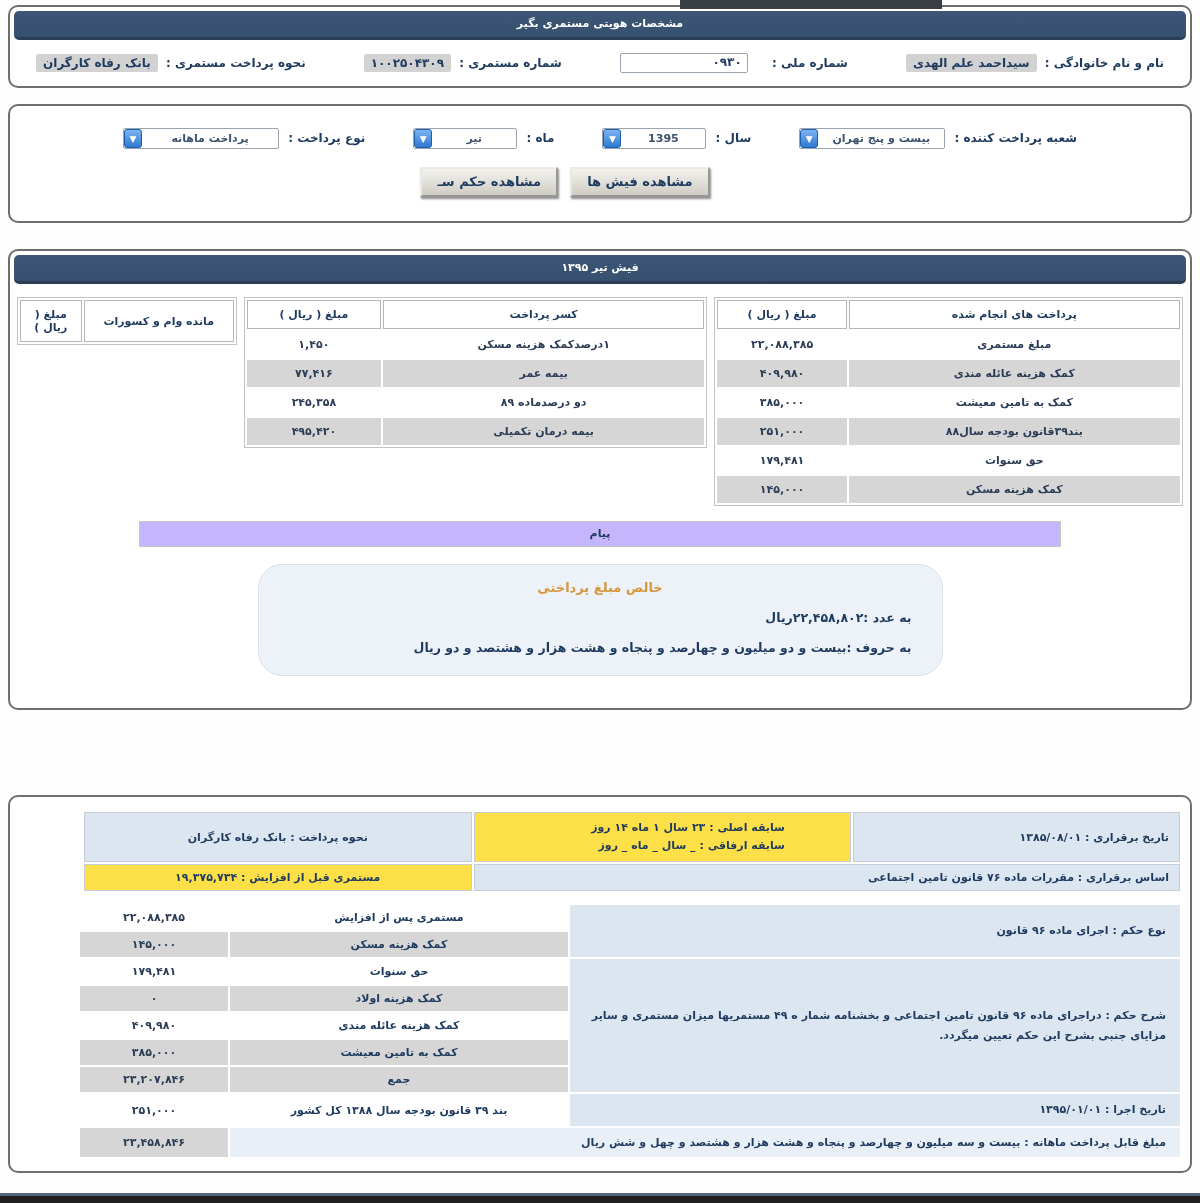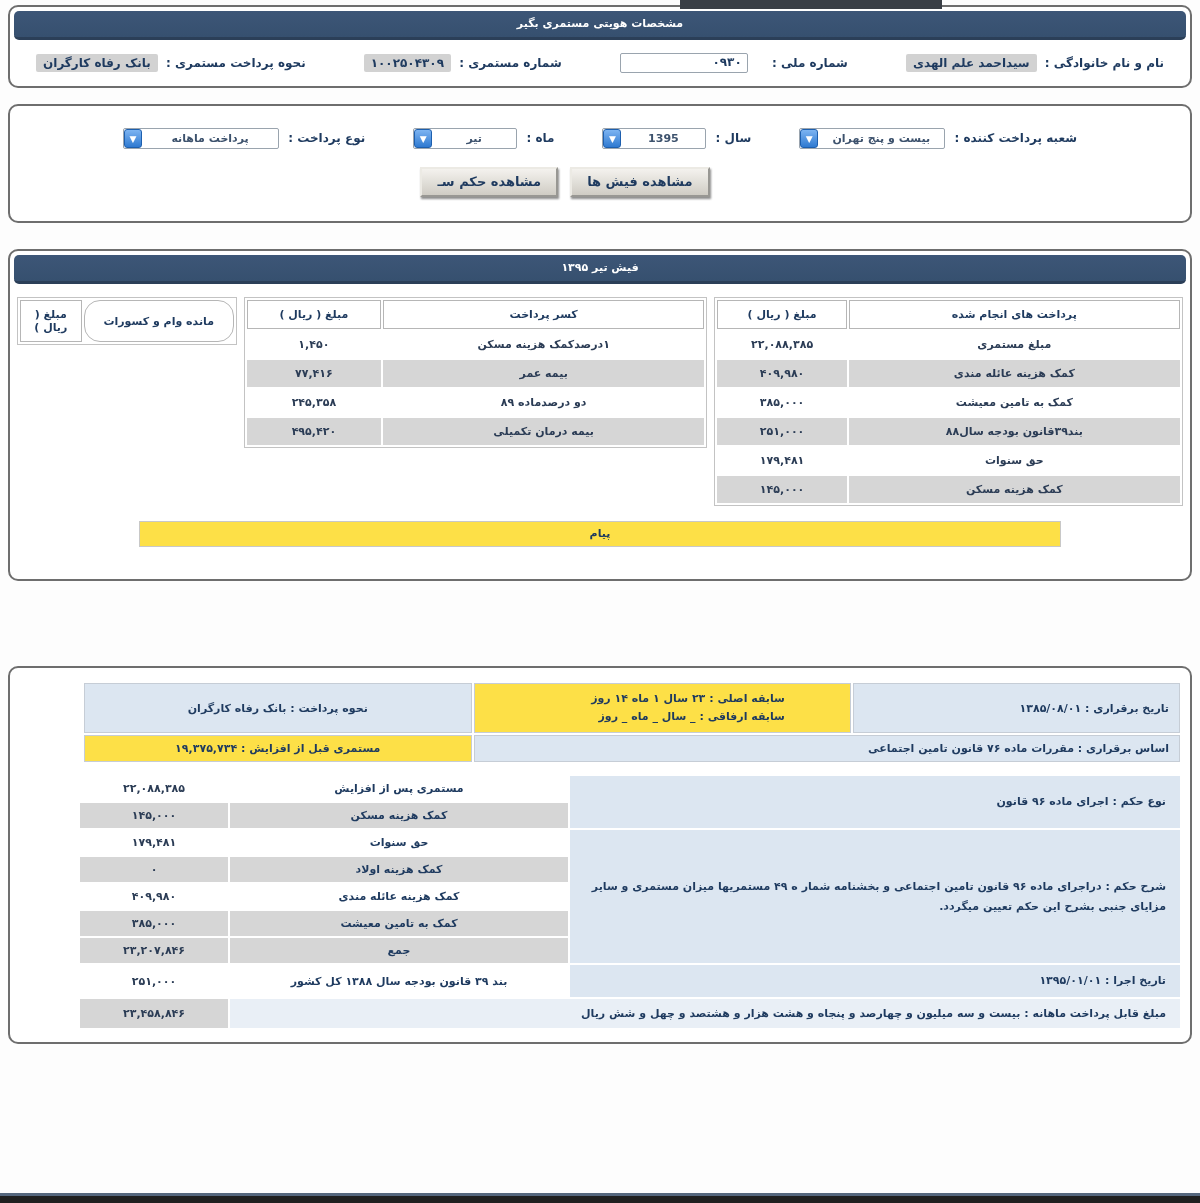--- a/index.html
+++ b/index.html
@@ -56,24 +56,24 @@
   .tables{display:flex; gap:7px; padding:9px 7px 0; align-items:flex-start;}
   table.ptable{border-collapse:separate; border-spacing:2px; background:#fff;
     font-size:11px; border:1px solid #c3c3c3;}
   .ptable th{border:1px solid #b6b6b6; background:#fff; color:var(--text);
     font-weight:bold; padding:7px 4px; font-size:11px;}
   .ptable td{padding:7px 4px; text-align:center; color:#2b3c55; font-weight:bold;}
   .ptable tbody tr:nth-child(odd) td{background:#fff;}
   .ptable tbody tr:nth-child(even) td{background:var(--rowGray);}
   .pay-lbl{width:335px;} .pay-amt{width:130px;}
   .ded-lbl{width:325px;} .ded-amt{width:135px;}
-  .loan-lbl{width:152px;border-radius:16px;} .loan-amt{width:62px;}
+  .loan-lbl{width:152px;} .loan-amt{width:62px;}
 
   .message-bar{margin:15px auto 0; width:922px; height:26px; line-height:24px;
-    background:#fde047; border:1px solid #c8c8c8; text-align:center;
+    background:#c4b5fd; border:1px solid #c8c8c8; text-align:center;
     font-weight:bold; font-size:11px; color:var(--text);}
   .summary-box{width:685px; margin:17px auto 0; background:var(--summaryBg);
     border:1px solid #dbe2ec; border-radius:24px; padding:15px 30px 20px;}
   .sum-title{text-align:center; color:var(--orange); font-weight:bold; font-size:13px;}
   .sum-line{text-align:right; font-weight:bold; font-size:12.5px; margin-top:15px; color:var(--text);}
 
   
   #decree-panel{margin-top:85px; padding-bottom:12px;}
   table.itable{border-collapse:separate; border-spacing:2px; margin:13px 8px 0 85px;
     table-layout:fixed; width:1100px; font-size:11px; font-weight:bold;}
@@ -231,20 +231,25 @@
         <tr>
           <th class="loan-lbl">مانده وام و کسورات</th>
           <th class="loan-amt">مبلغ ( ریال )</th>
         </tr>
       </thead>
     </table>
   </div>
 
   <div class="message-bar">پیام</div>
 
+  <div class="summary-box">
+    <div class="sum-title">خالص مبلغ پرداختی</div>
+    <div class="sum-line">به عدد :۲۲,۴۵۸,۸۰۲ریال</div>
+    <div class="sum-line">به حروف :بیست و دو میلیون و چهارصد و پنجاه و هشت هزار و هشتصد و دو ریال</div>
+  </div>
 </section>
 
 <section class="panel" id="decree-panel">
 
   <table class="itable">
     <colgroup>
         <col style="width:325px">
         <col style="width:375px">
         <col style="width:385px">
       </colgroup>

